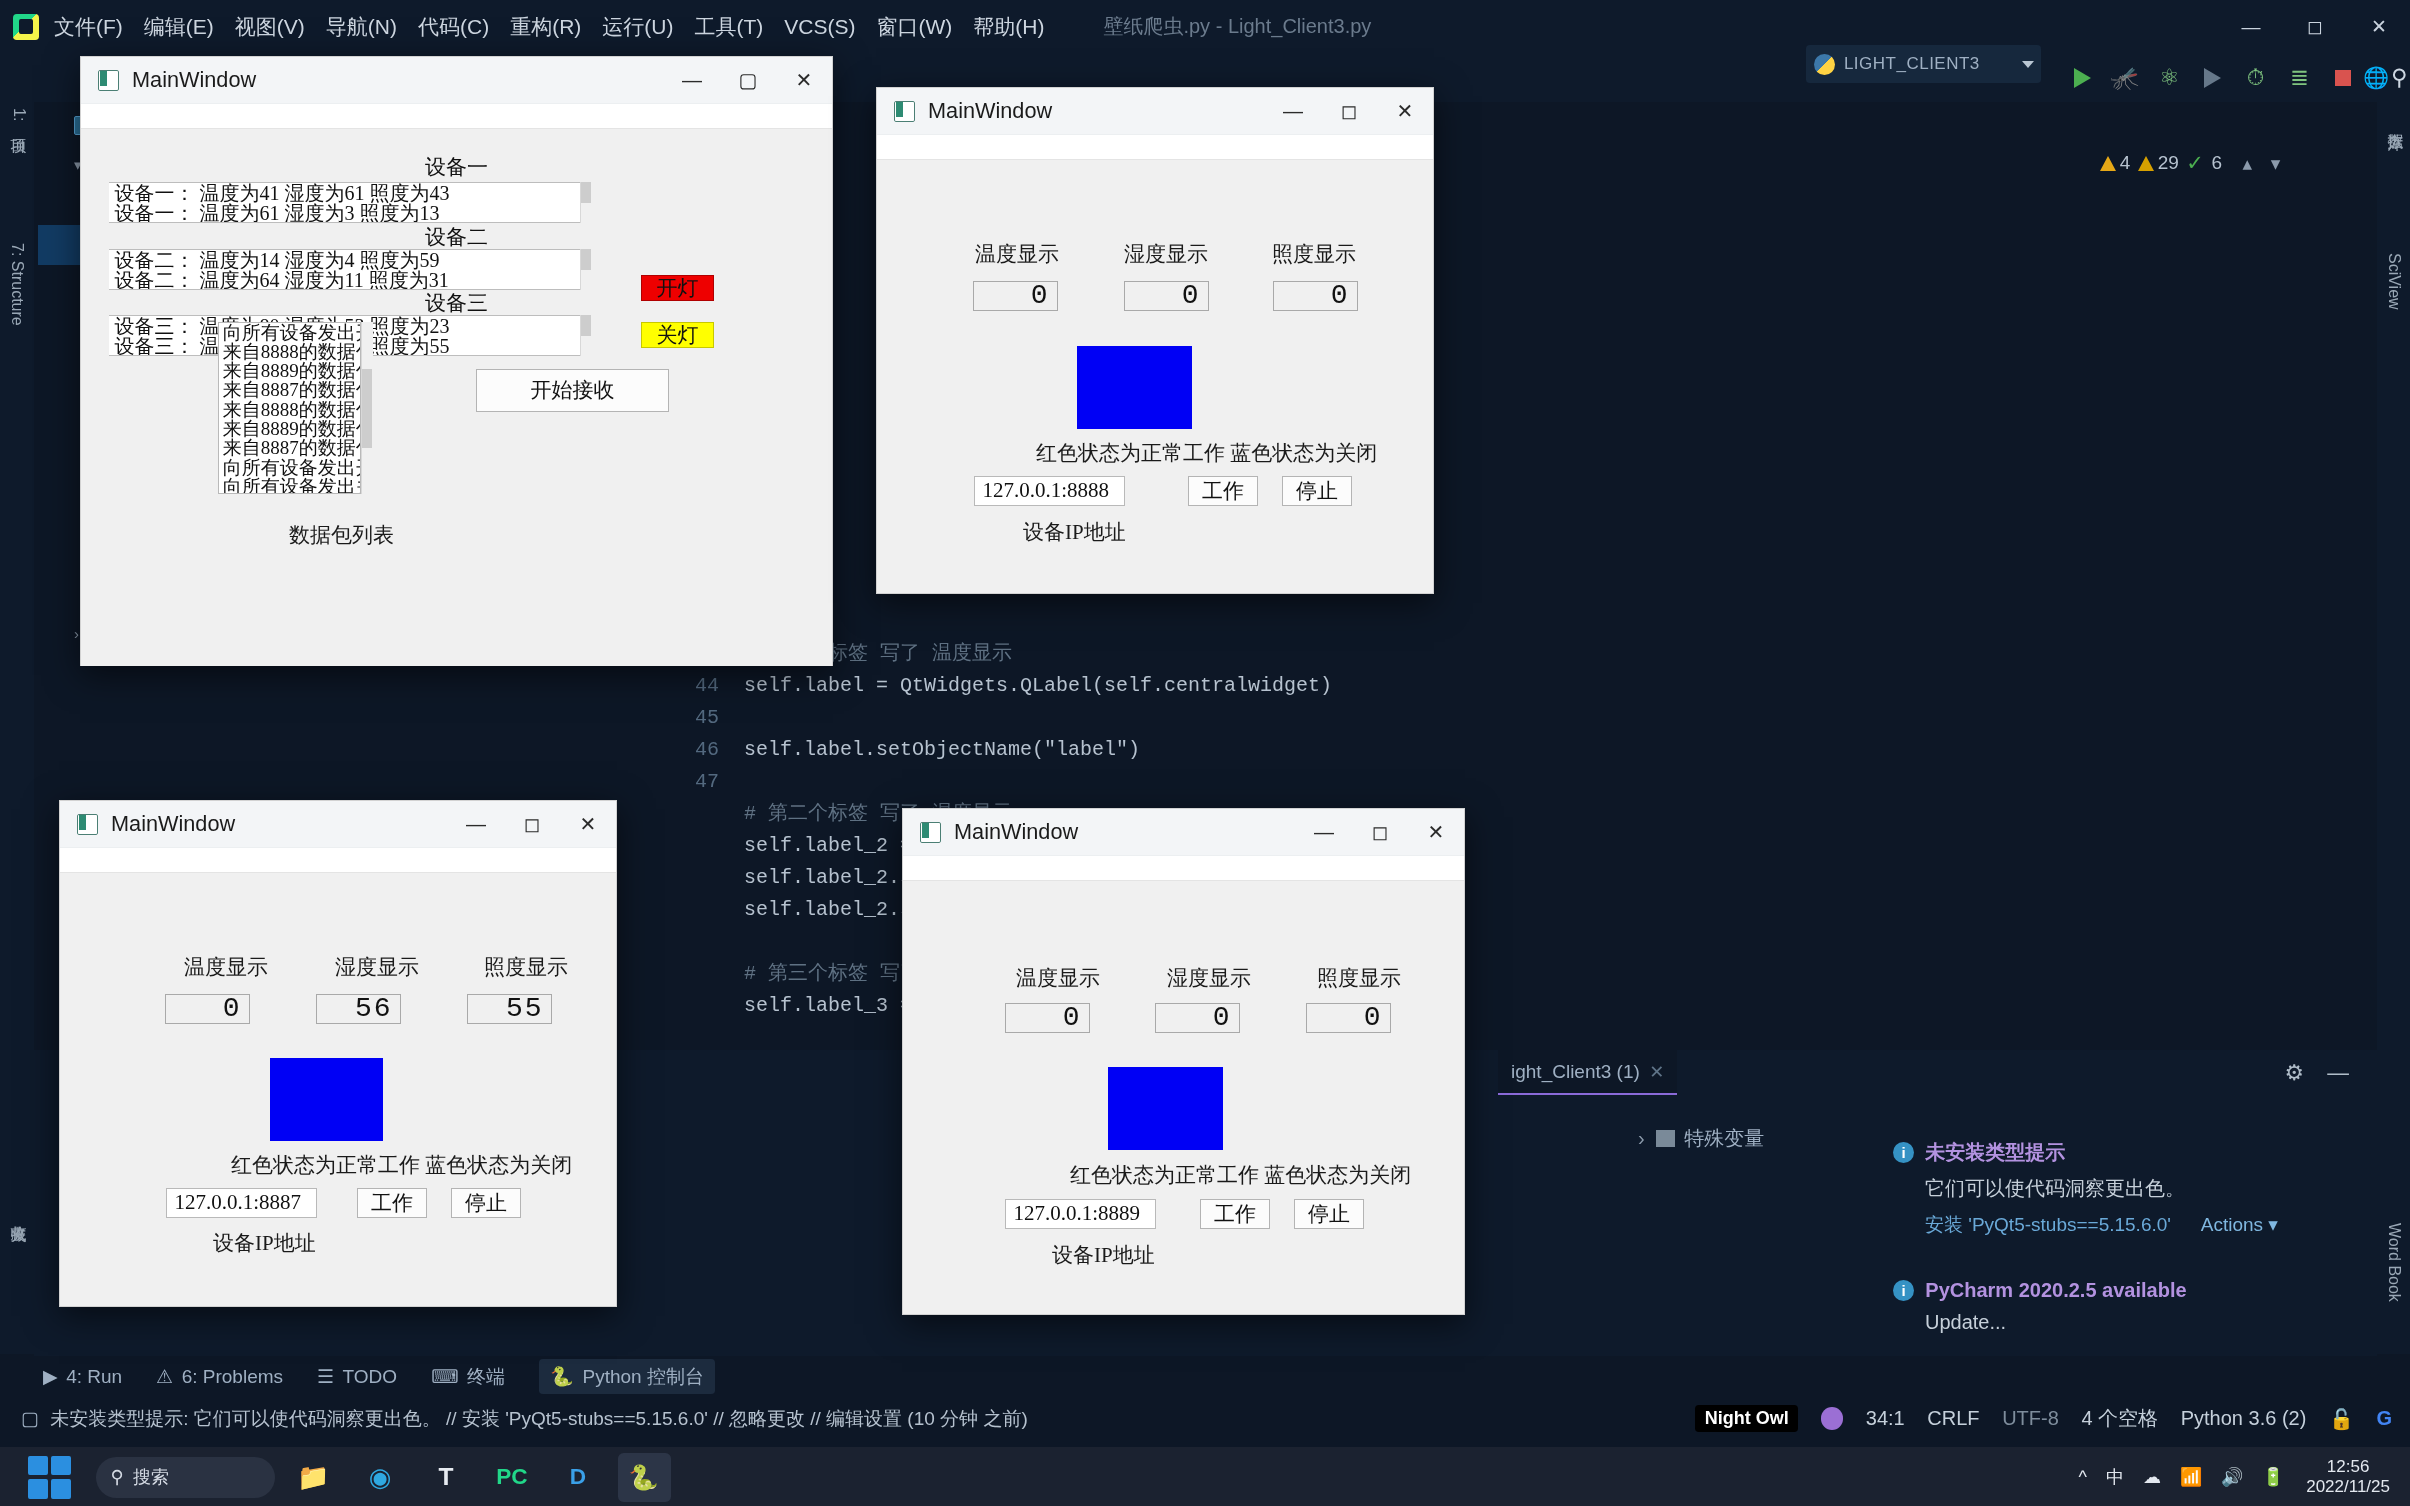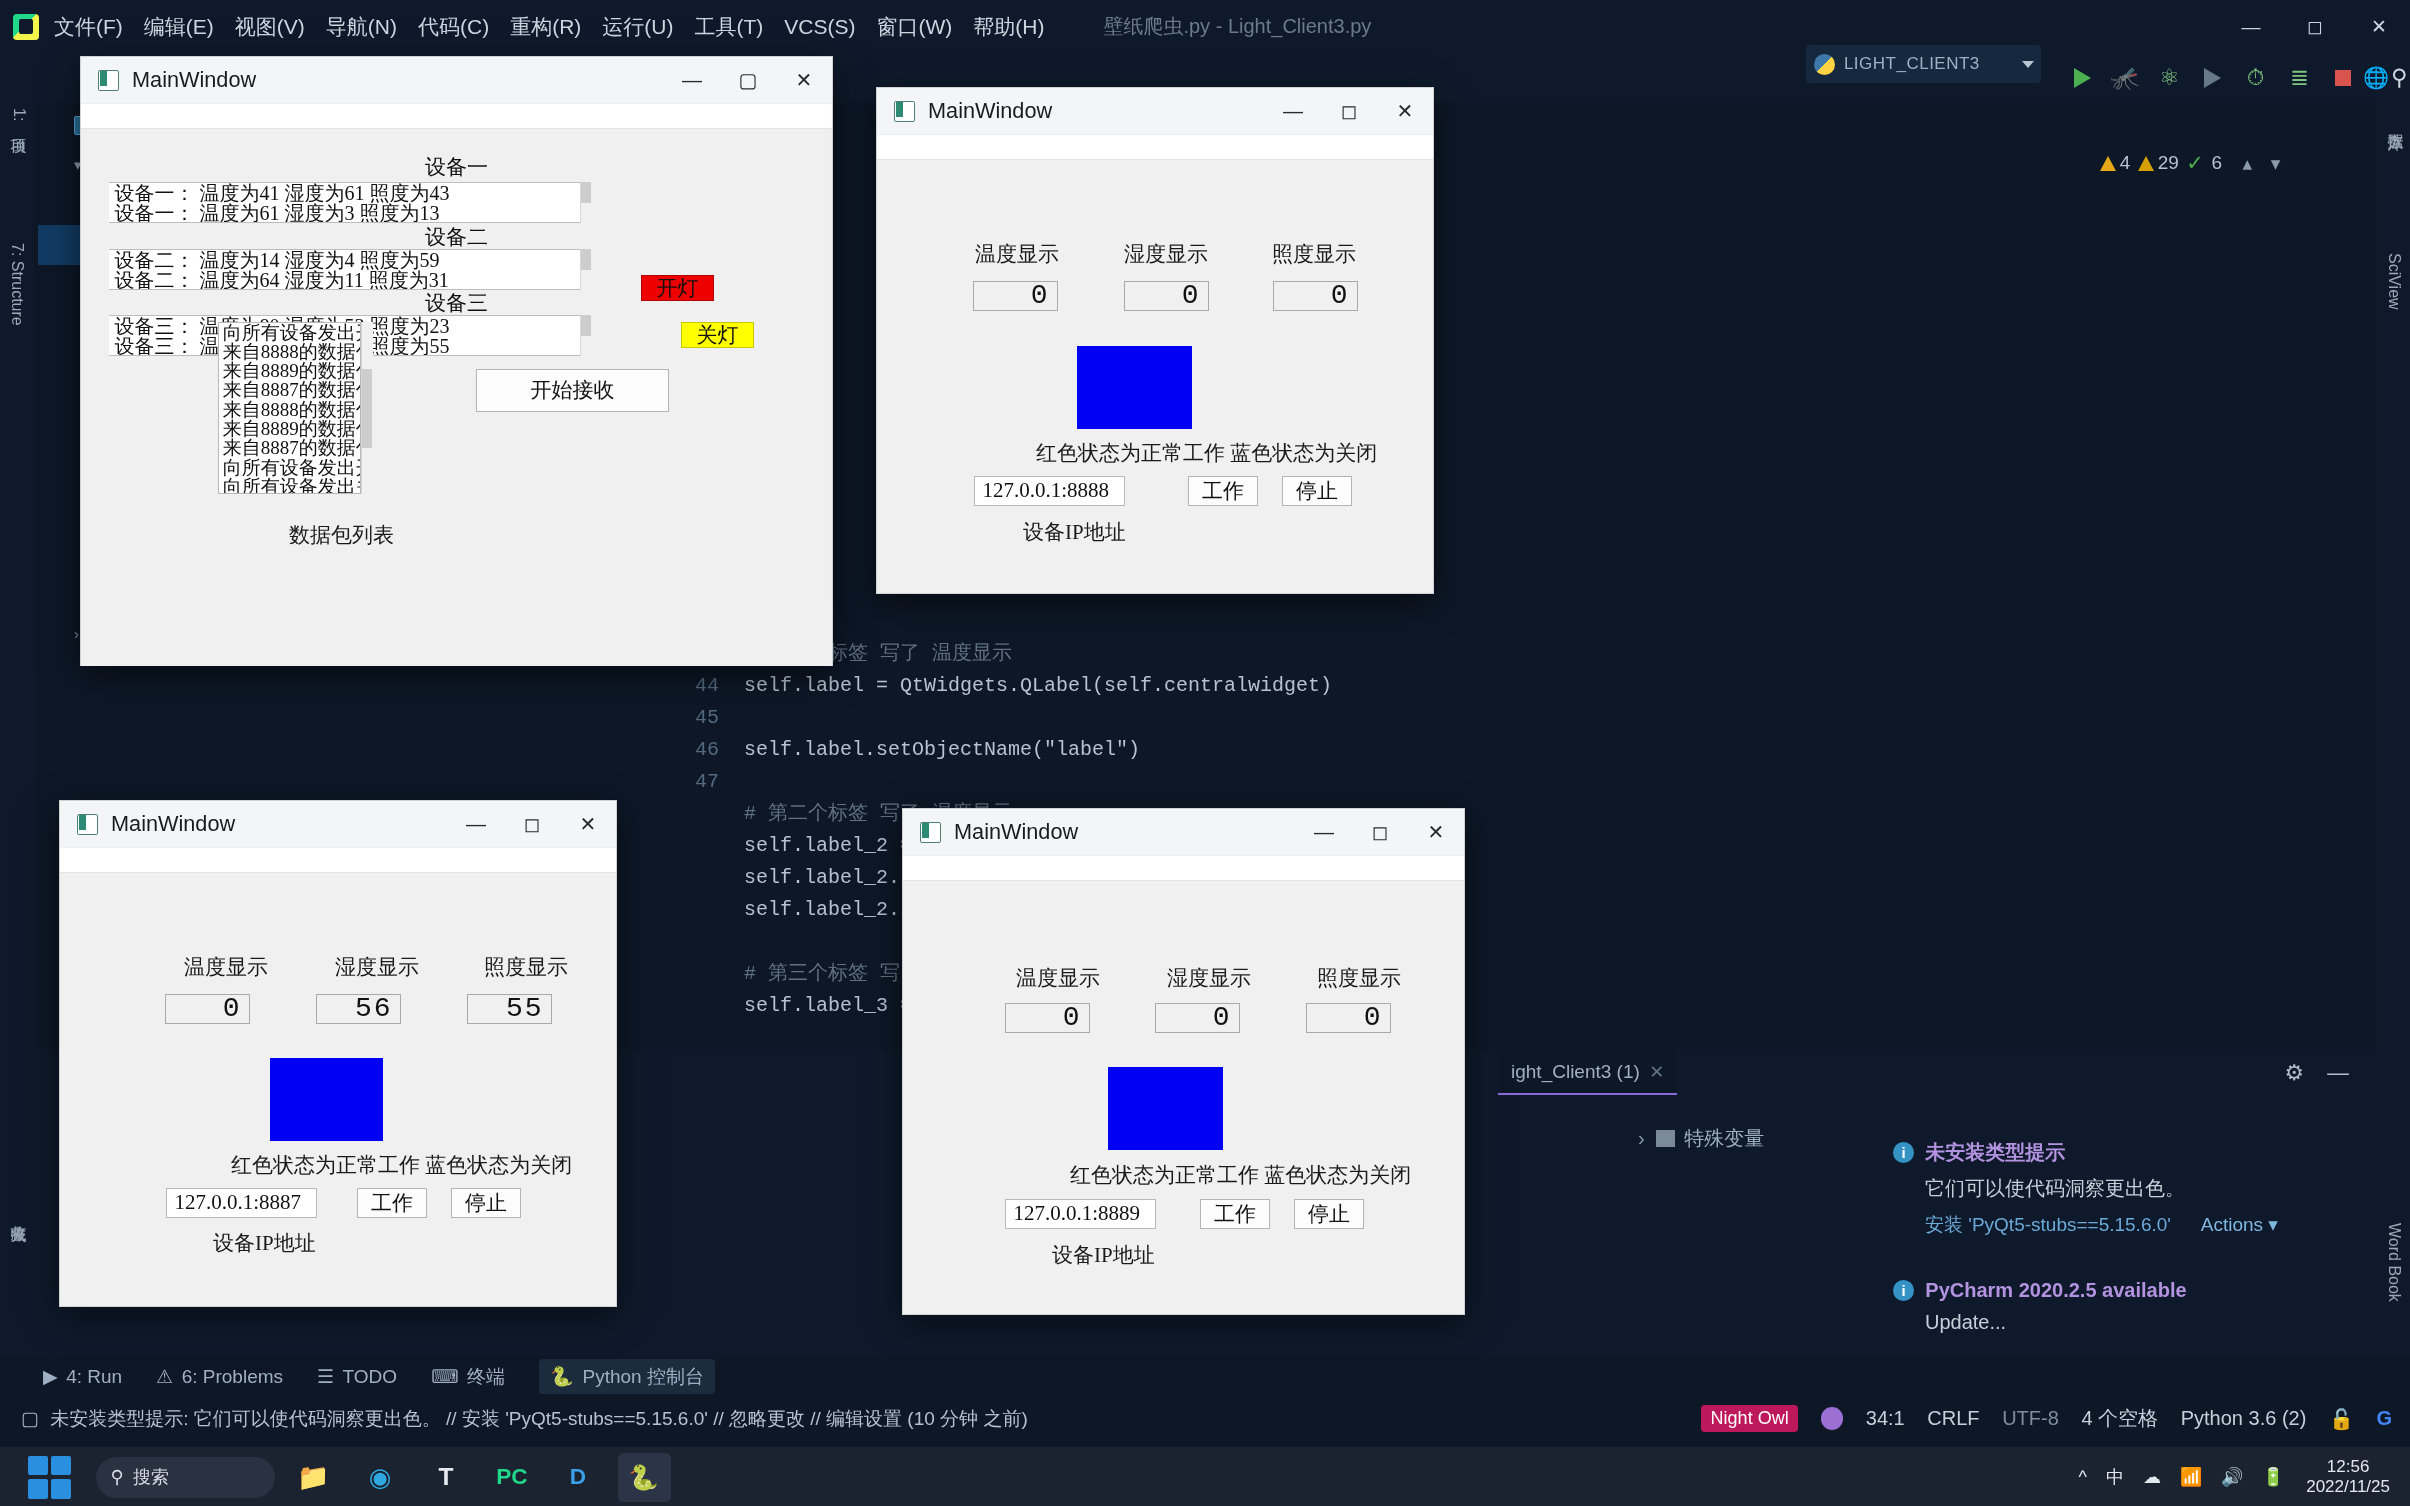--- a/index.html
+++ b/index.html
@@ -83,21 +83,21 @@
   
   .statusrow { position:absolute; left:0; top:1356px; width:2411px; height:41px;
       display:flex; align-items:center; font-size:19px; color:#9fb0c3; }
   .sb-item { display:flex; align-items:center; margin-right:34px; }
   .sb-item .gl { margin-right:8.5px; color:#9fb0c3; }
   .statusrow2 { position:absolute; left:0; top:1397px; width:2411px; height:43px;
       display:flex; align-items:center; font-size:19px; color:#b6c2cf; }
   .sr-right { position:absolute; right:0; top:1397px; height:43px; display:flex;
       align-items:center; font-size:20px; color:#c5d0db; padding-right:19px; }
   .sr-right span { margin-left:22.6px; }
-  .nightowl { background:#be185d; border-radius:3.8px; padding:2.8px 9.4px; font-weight:normal; color:#fff; font-size:18px;}
+  .nightowl { background:#000000; border-radius:3.8px; padding:2.8px 9.4px; font-weight:bold; color:#fff; font-size:18px;}
   .dot-purple { width:22.6px;height:22.6px;border-radius:50%;background:#9b6fd4; margin-left:15px;}
 
   .warncluster { position:absolute; left:2100px; top:151px; display:flex; align-items:center; font-size:19px; color:#b6c2cf;}
   .warncluster span { margin-right:7.5px; }
   .tri-warn { width:0;height:0;border-left:8.5px solid transparent;border-right:8.5px solid transparent;border-bottom:15px solid #e6a817; margin-right:3.8px;}
   .tri-warn2 { width:0;height:0;border-left:8.5px solid transparent;border-right:8.5px solid transparent;border-bottom:15px solid #d6a000; margin-right:3.8px;}
   .chk-green { color:#4caf50; margin-right:3.8px; font-size:21px; }
 
   
   .qtwin { position:absolute; background:#f0abfc; box-shadow:0 9.4px 32px rgba(0,0,0,.55);
@@ -444,21 +444,21 @@
       <div class="dev-head" style="top:160px;">设备三</div>
       <div class="dev-list" style="left:28px; top:186px; width:471px; height:41px;">
         <div class="dl">设备三： 温度为80  湿度为53  照度为23</div>
         <div class="dl">设备三： 温度为62  湿度为56  照度为55</div>
       </div>
       <div class="vscroll" style="left:499px; top:186px; height:41px;">
         <div class="vthumb" style="top:0; height:21px;"></div>
       </div>
 
       <div class="qbtn" style="left:560px; top:146px; width:73px; height:26px; background:#ee0000; border-color:#b00000;">开灯</div>
-      <div class="qbtn" style="left:560px; top:193px; width:73px; height:26px; background:#ffff00; border-color:#c8c800;margin-left:40px;">关灯</div>
+      <div class="qbtn" style="left:560px; top:193px; width:73px; height:26px; background:#ffff00; border-color:#c8c800;">关灯</div>
 
       <div class="listbox" style="left:137px; top:193px; width:143px; height:172px;">
         <div class="li">向所有设备发出开灯 数据包</div>
         <div class="li">来自8888的数据包</div>
         <div class="li">来自8889的数据包</div>
         <div class="li">来自8887的数据包</div>
         <div class="li">来自8888的数据包</div>
         <div class="li">来自8889的数据包</div>
         <div class="li">来自8887的数据包</div>
         <div class="li">向所有设备发出开灯数据包</div>

